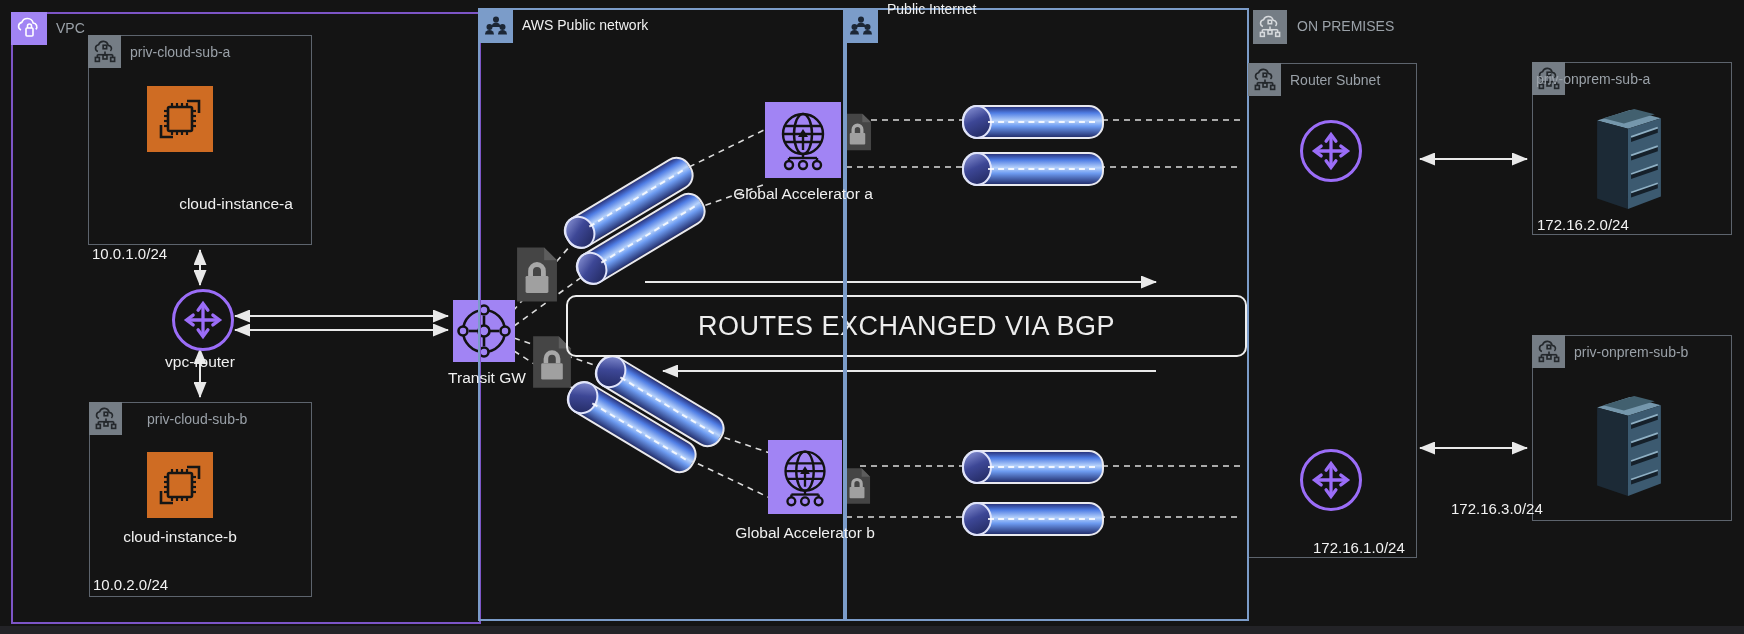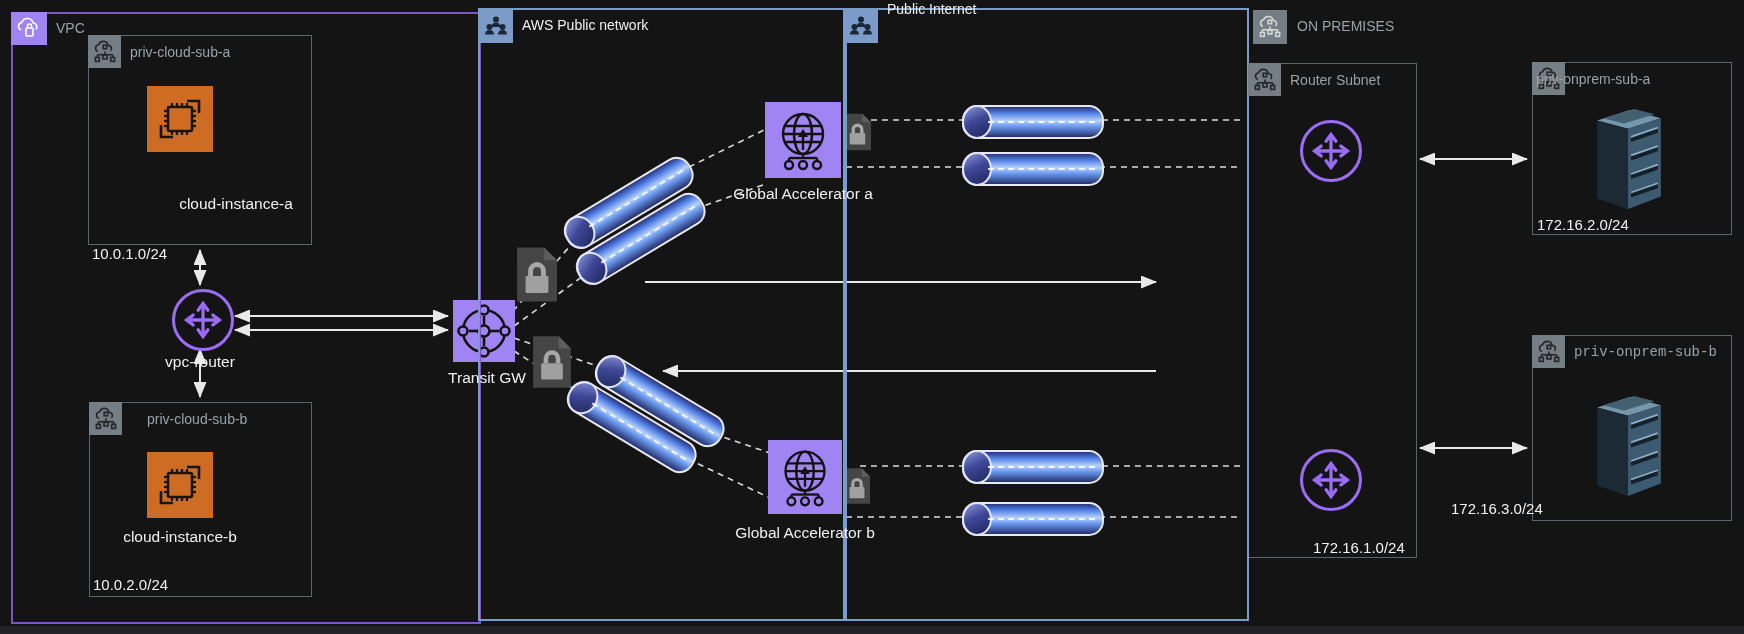--- a/index.html
+++ b/index.html
@@ -321,20 +321,23 @@
   </div>
   <div class="lock" style="left:843px;top:465px;">
     <svg width="28" height="42" viewBox="0 0 30 40">
       <path d="M1,1 h19 l9,9 v29 h-28 z" fill="#454545"></path>
       <path d="M20,1 l9,9 h-9 z" fill="#5d5d5d"></path>
       <path d="M10.5,21 v-3.5 a4.5,4.5 0 0 1 9,0 V21" stroke="#a8a8a8" stroke-width="3.4" fill="none"></path>
       <rect x="7" y="21" width="16" height="12" rx="1" fill="#a0a0a0"></rect>
     </svg>
   </div>
 
+  <div class="bgp-box">
+    <span>ROUTES EXCHANGED VIA BGP</span>
+  </div>
 
   <div class="subnet" style="left:1248px;top:63px;width:167px;height:493px;"></div>
   <div class="hdr gray" style="left:1248px;top:63px;width:33px;height:33px;">
     <svg width="24" height="24" viewBox="0 0 22 22" fill="none" stroke="#24282c" stroke-width="1.5">
       <path d="M4.5,10.5 a3.2,3.2 0 0 1 .6-6.2 a4.6,4.6 0 0 1 8.8,.6 a3,3 0 0 1 2.1,5.2"></path>
       <rect x="9.3" y="4.8" width="3.2" height="3.2"></rect>
       <line x1="11" y1="10.5" x2="11" y2="13.5"></line>
         <line x1="4" y1="13.5" x2="18" y2="13.5"></line>
       <line x1="4" y1="13.5" x2="4" y2="16"></line>
         <line x1="18" y1="13.5" x2="18" y2="16"></line>
@@ -407,21 +410,21 @@
       <rect x="9.3" y="4.8" width="3.2" height="3.2"></rect>
       <line x1="11" y1="10.5" x2="11" y2="13.5"></line>
         <line x1="4" y1="13.5" x2="18" y2="13.5"></line>
       <line x1="4" y1="13.5" x2="4" y2="16"></line>
         <line x1="18" y1="13.5" x2="18" y2="16"></line>
       <rect x="2.2" y="16" width="3.6" height="3.6"></rect>
         <rect x="9.2" y="13.8" width="3.6" height="3.6"></rect>
         <rect x="16.2" y="16" width="3.6" height="3.6"></rect>
     </svg>
   </div>
-  <div class="rlabel lbl-gray" style="left:1574px;top:344px;font-family:Liberation Mono, monospace;">priv-onprem-sub-b</div>
+  <div class="rlabel lbl-gray" style="left:1574px;top:344px;">priv-onprem-sub-b</div>
   <div class="node" style="left:1595px;top:393px;width:68px;height:107px;">
     <svg width="68" height="107" viewBox="0 0 66 104">
       <polygon points="2,14 34,4 64,12 32,22" fill="#7597ac"></polygon>
       <polygon points="2,14 32,22 32,100 2,90" fill="#1c2a36"></polygon>
       <polygon points="32,22 64,12 64,88 32,100" fill="#3c5a70"></polygon>
       <polygon points="35,30 61,21 61,26 35,35" fill="#15202a"></polygon>
       <polygon points="35,48 61,39 61,44 35,53" fill="#15202a"></polygon>
       <polygon points="35,66 61,57 61,62 35,71" fill="#15202a"></polygon>
       <polygon points="35,84 61,75 61,80 35,89" fill="#15202a"></polygon>
       <line x1="35" y1="30" x2="61" y2="21" stroke="#8fb0c4" stroke-width="1.6"></line>

